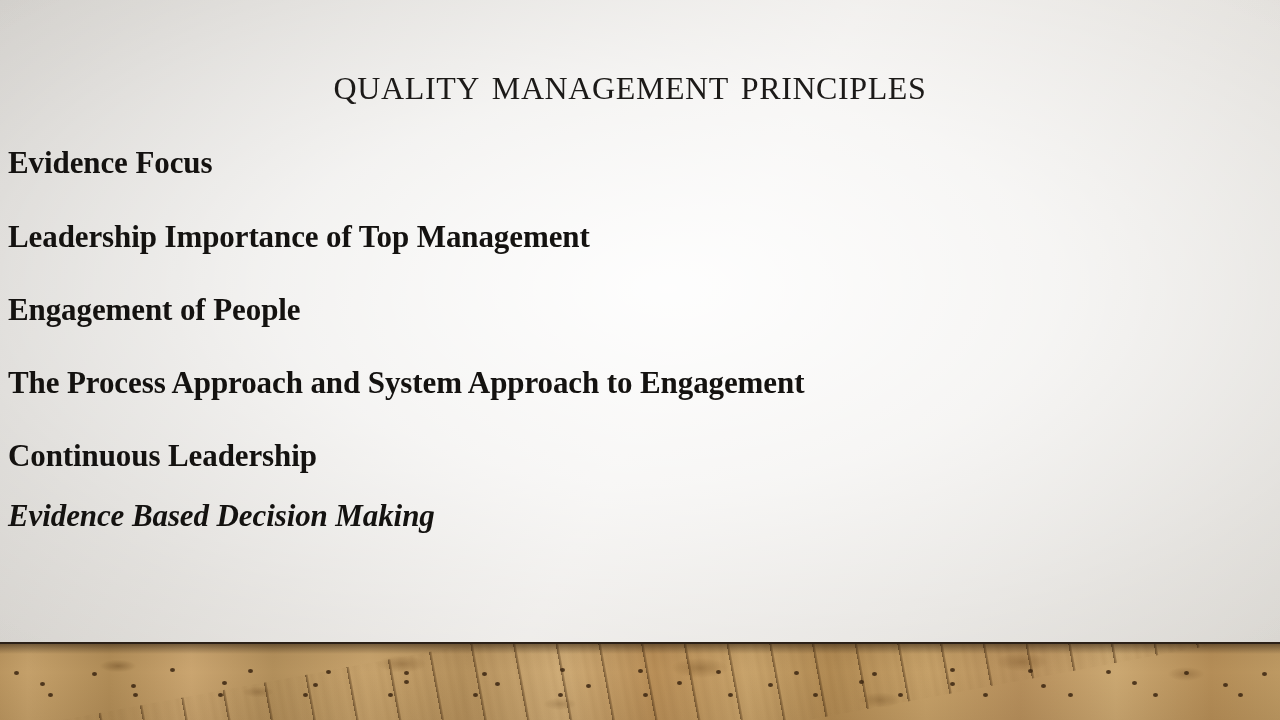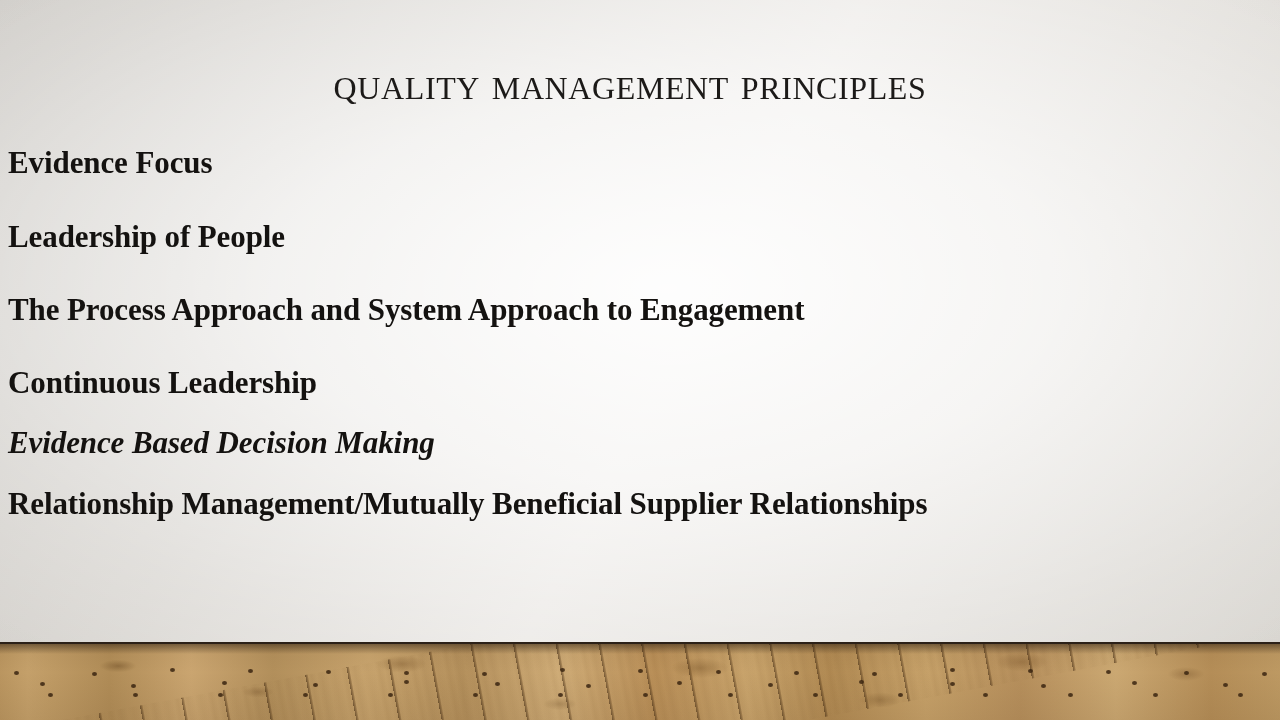--- a/index.html
+++ b/index.html
@@ -155,25 +155,25 @@
 <body>
 
 <div id="slide">
 
   <div id="vignette"></div>
 
   <h1 id="title">Quality Management Principles</h1>
 
   <div id="body-list">
     <div class="principle gap-lg">Evidence Focus</div>
-    <div class="principle gap-md">Leadership of People</div>
+    <div class="principle gap-md">Leadership Importance of Top Management</div>
+    <div class="principle gap-md">Engagement of People</div>
     <div class="principle gap-md">The Process Approach and System Approach to Engagement</div>
     <div class="principle gap-sm">Continuous Leadership</div>
     <div class="principle gap-xs">Evidence Based Decision Making</div>
-    <div class="principle">Relationship Management/Mutually Beneficial Supplier Relationships</div>
   </div>
 
   <div id="wood">
     <div id="wood-base"></div>
     <div id="wood-grain"></div>
     <div id="wood-planks"></div>
     <div id="wood-knots"></div>
     <div id="wood-shadow"></div>
     <div id="nails">
         <div class="nail" style="left: 14px; top: 27px;"></div>

